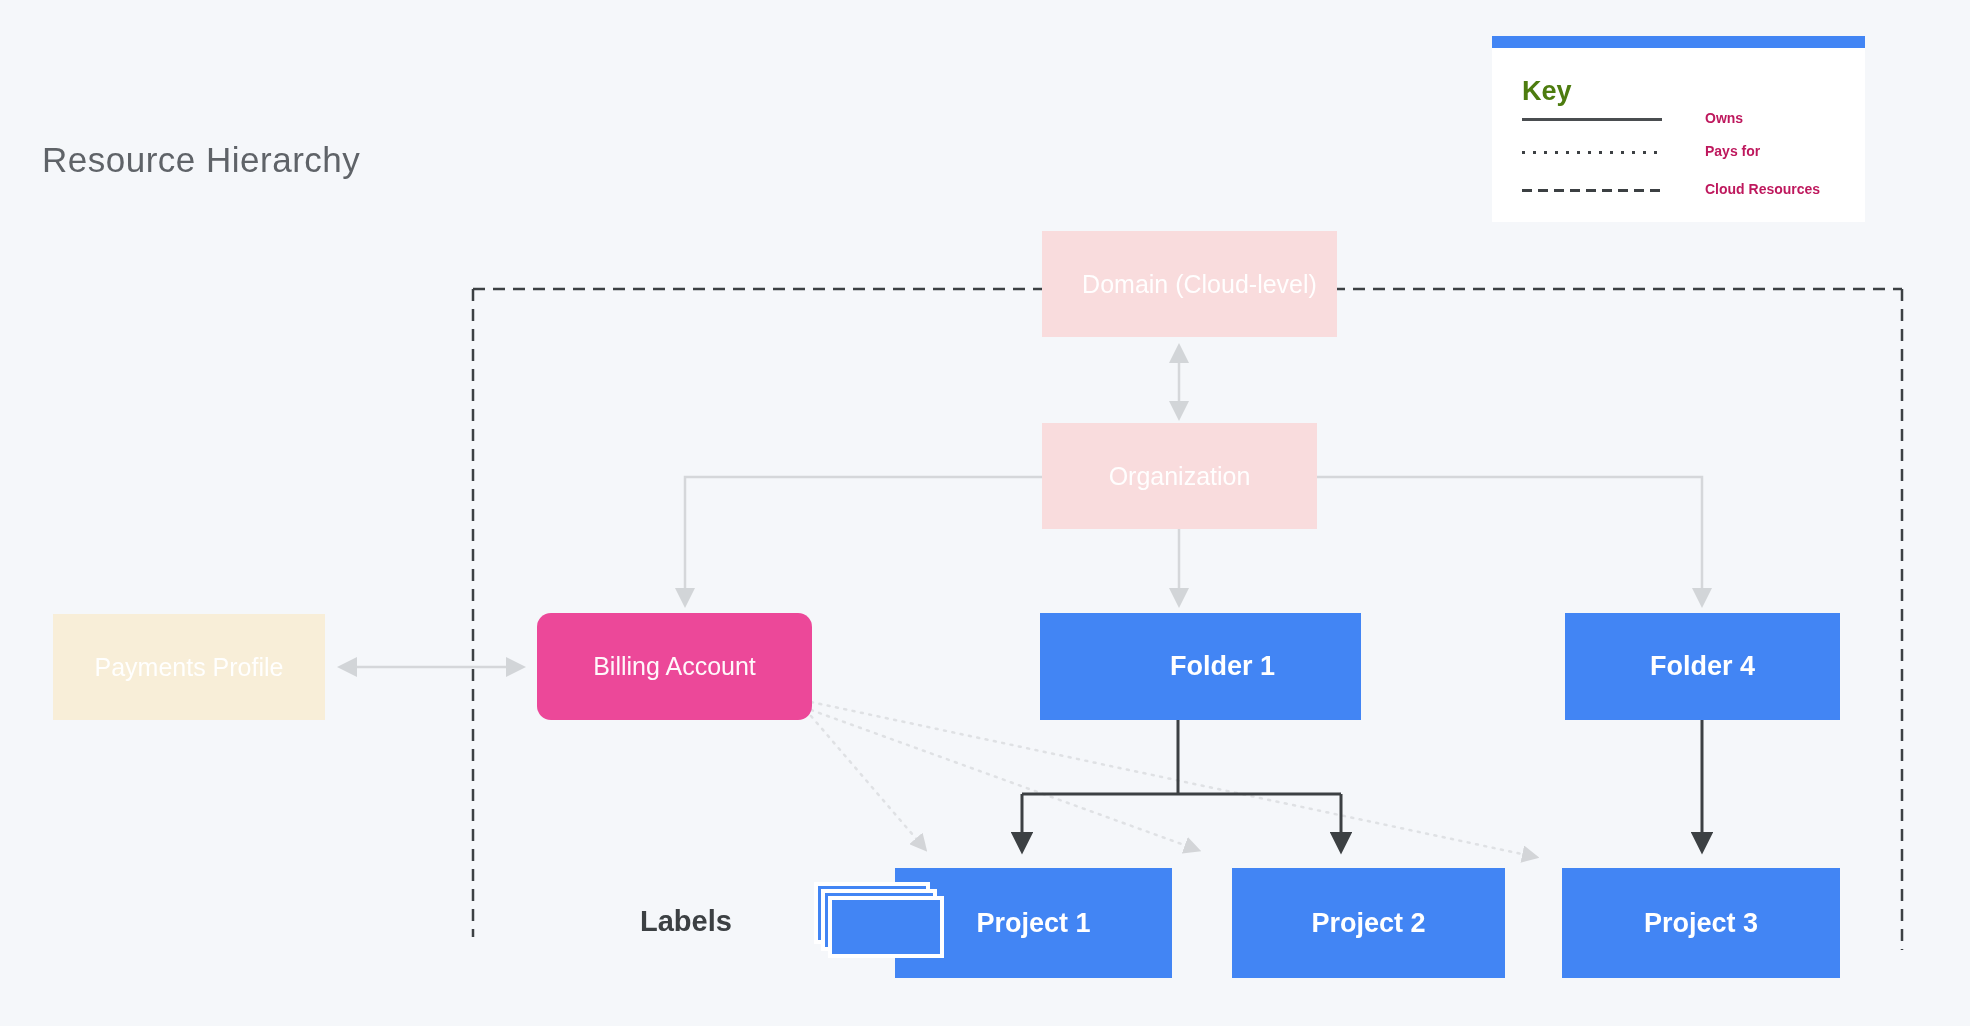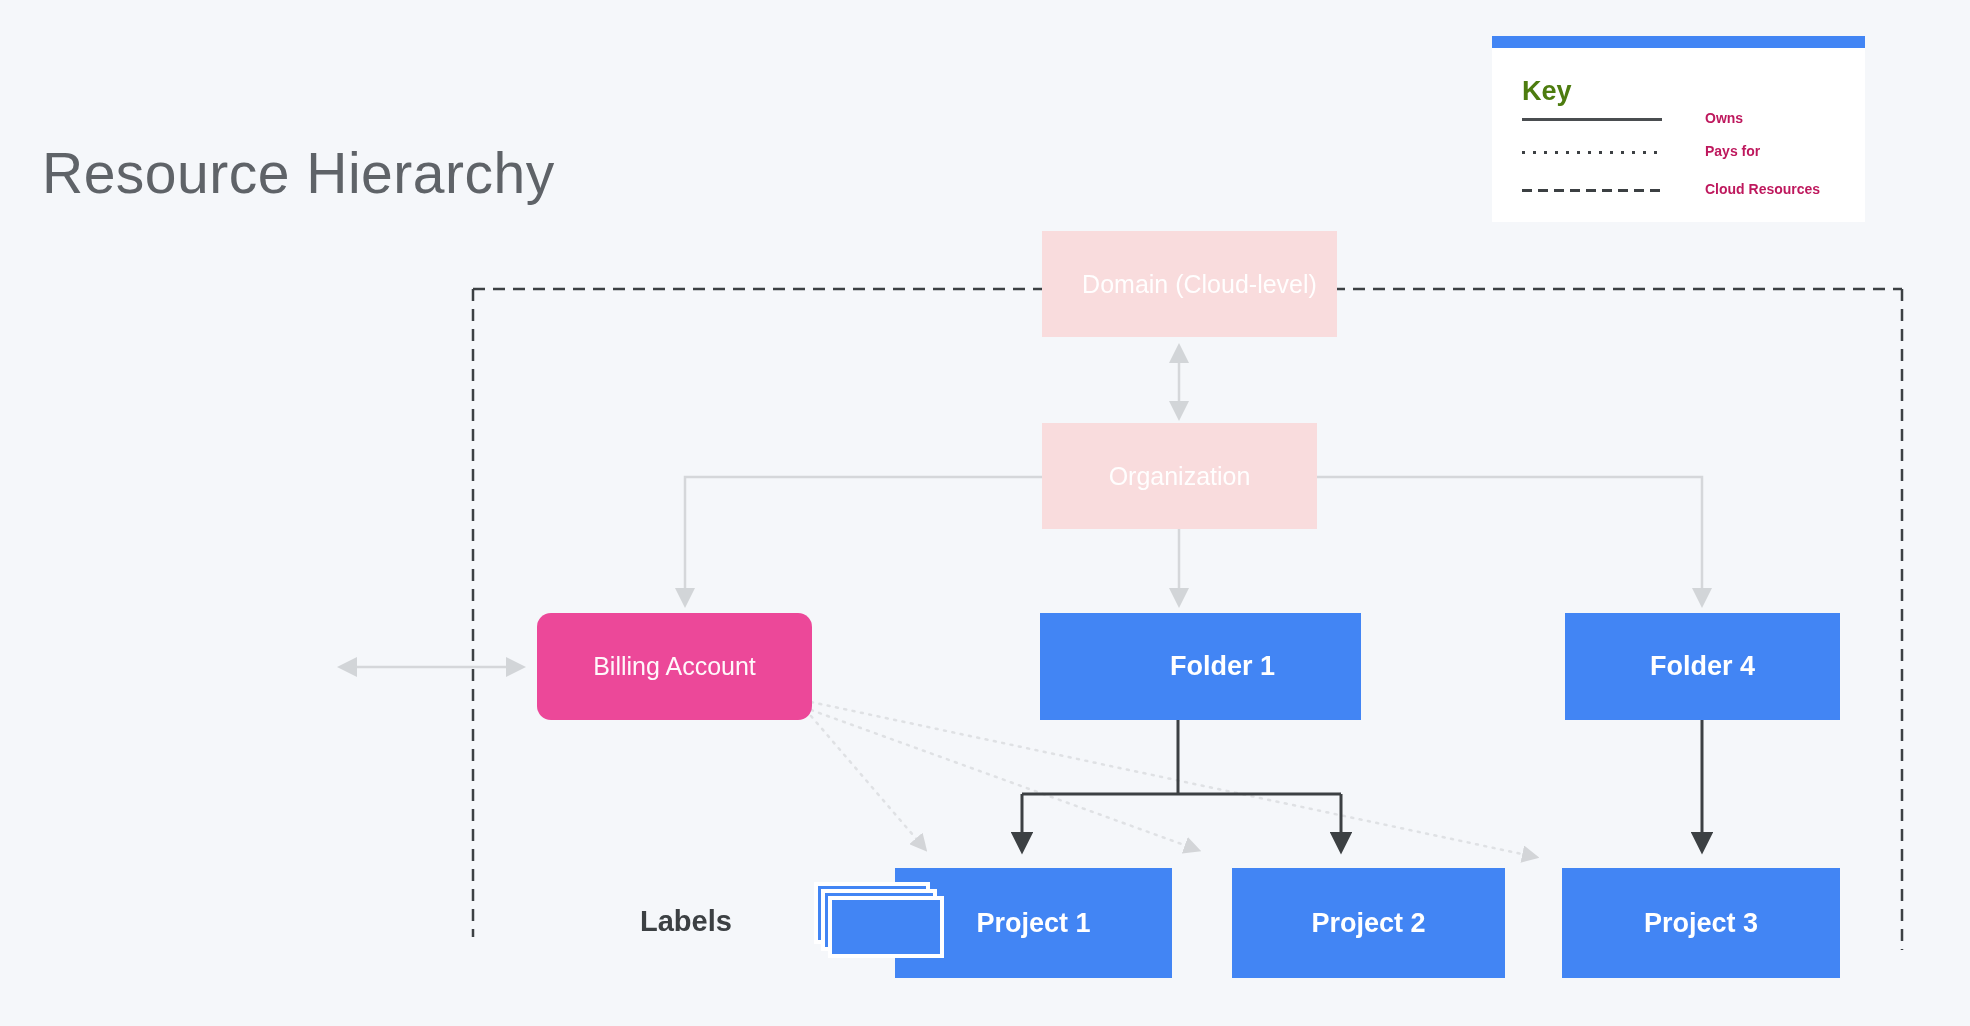--- a/index.html
+++ b/index.html
@@ -3,21 +3,21 @@
 <meta charset="utf-8">
 <style>
   html,body{margin:0;padding:0;background:#f5f7fa;}
   body{width:1970px;height:1026px;overflow:hidden;
        font-family:"Liberation Sans", sans-serif;}
   .stage{position:relative;width:1970px;height:1026px;background:#f5f7fa;}
 
   svg.connectors{position:absolute;left:0;top:0;z-index:1;}
 
   .page-title{position:absolute;left:42px;top:140px;z-index:2;
-    font-size:57px;font-weight:400;color:#5f6368;letter-spacing:.5px;text-align:right;}
+    font-size:35px;font-weight:400;color:#5f6368;letter-spacing:.5px;text-align:right;}
 
   .node{position:absolute;z-index:2;display:flex;align-items:center;justify-content:center;
     text-align:center;}
   .node .lbl{width:100%;}
   .node.pastel{color:rgba(255,255,255,.96);font-size:25px;font-weight:400;}
   .node.solid{color:#ffffff;font-size:27px;font-weight:700;}
   .fill-pink {background:#f9dcdd;}
   .fill-cream{background:#f8eed8;}
   .fill-green{background:#ec4899;border-radius:14px;}
   .fill-blue {background:#4285f4;}
@@ -102,20 +102,23 @@
   </svg>
 
   <div class="page-title">Resource Hierarchy</div>
 
   <div class="node pastel fill-pink n-domain">
     <span class="lbl">Domain (Cloud-level)</span>
   </div>
   <div class="node pastel fill-pink n-org">
     <span class="lbl">Organization</span>
   </div>
+  <div class="node pastel fill-cream n-pay">
+    <span class="lbl">Payments Profile</span>
+  </div>
   <div class="node pastel fill-green n-bill">
     <span class="lbl">Billing Account</span>
   </div>
   <div class="node solid fill-blue n-folder1">
     <span class="lbl">Folder 1</span>
   </div>
   <div class="node solid fill-blue n-folder2">
     <span class="lbl">Folder 4</span>
   </div>
   <div class="node solid fill-blue n-proj1">

